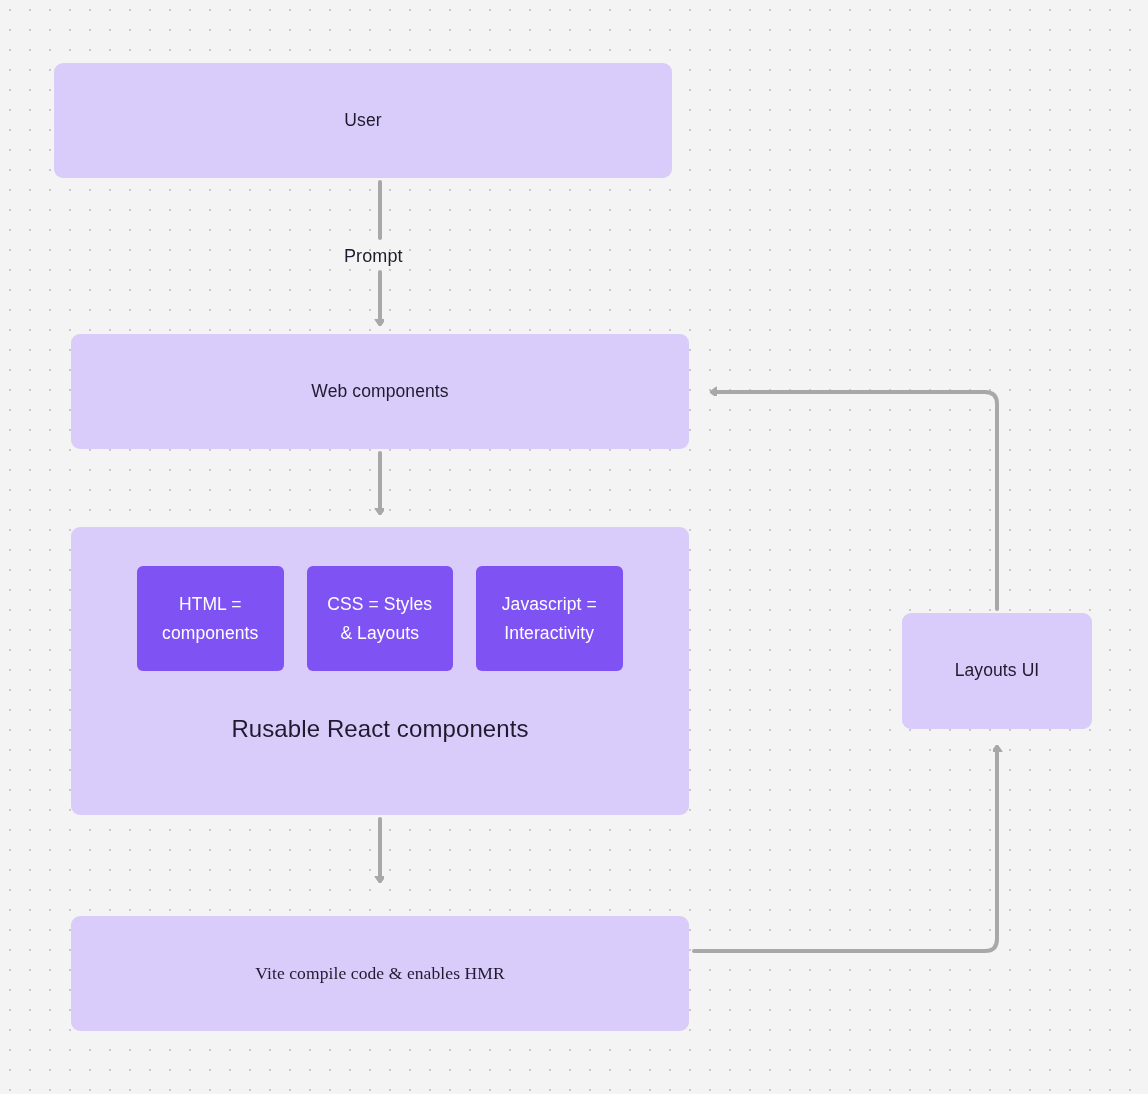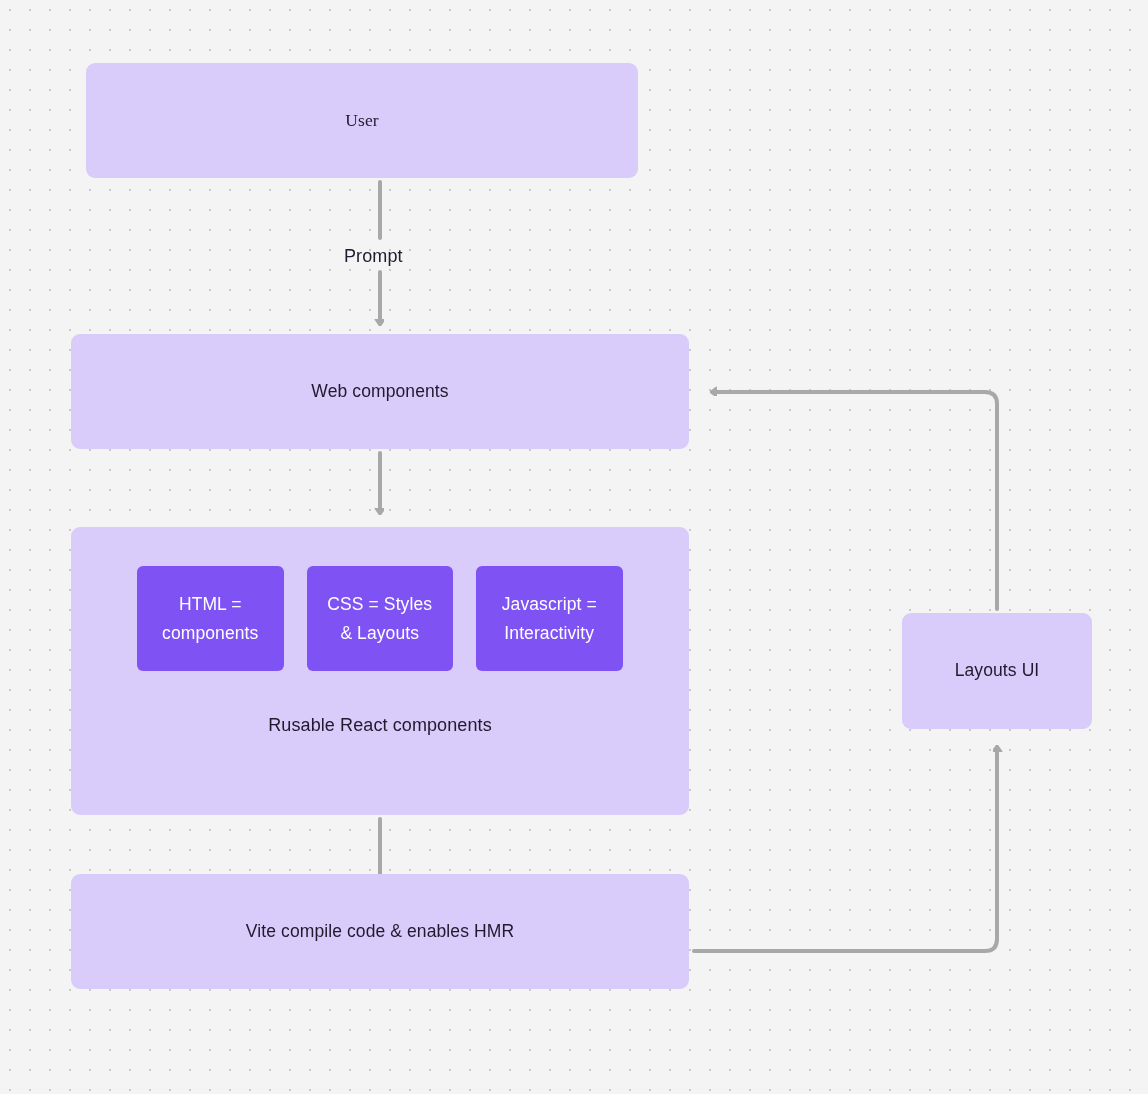--- a/index.html
+++ b/index.html
@@ -44,25 +44,25 @@
 
   .node-label {
     font-size: 17.5px;
     color: #1f1a2e;
     letter-spacing: 0.1px;
     line-height: 1.35;
     text-align: center;
   }
 
   
-  #node-user      { left: 86px;  top: 63px;  width: 552px; height: 115px; font-family: Liberation Serif, serif; }
+  #node-user      { left: 54px;  top: 63px;  width: 618px; height: 115px; }
   #node-webapp    { left: 71px;  top: 334px; width: 618px; height: 115px; }
   #node-react     { left: 71px;  top: 527px; width: 618px; height: 288px;
                     display: block; }
-  #node-vite      { left: 71px;  top: 874px; width: 618px; height: 115px; }
+  #node-vite      { left: 71px;  top: 916px; width: 618px; height: 115px; font-family: Liberation Serif, serif; }
   #node-render    { left: 902px; top: 613px; width: 190px; height: 116px; }
 
   
   .sub-row {
     position: absolute;
     left: 66px;
     top: 39px;
     width: 486px;
     height: 105px;
     display: flex;
@@ -84,21 +84,21 @@
     text-align: center;
     line-height: 1.62;
     letter-spacing: 0.1px;
   }
   .group-caption {
     position: absolute;
     left: 0;
     top: 188px;
     width: 618px;
     text-align: center;
-    font-size: 18px;
+    font-size: 24px;
     color: #1f1a2e;
     letter-spacing: 0.1px;
   }
 
   
   .edge-label {
     position: absolute;
     font-size: 18px;
     color: #1f1a2e;
     background: transparent;

